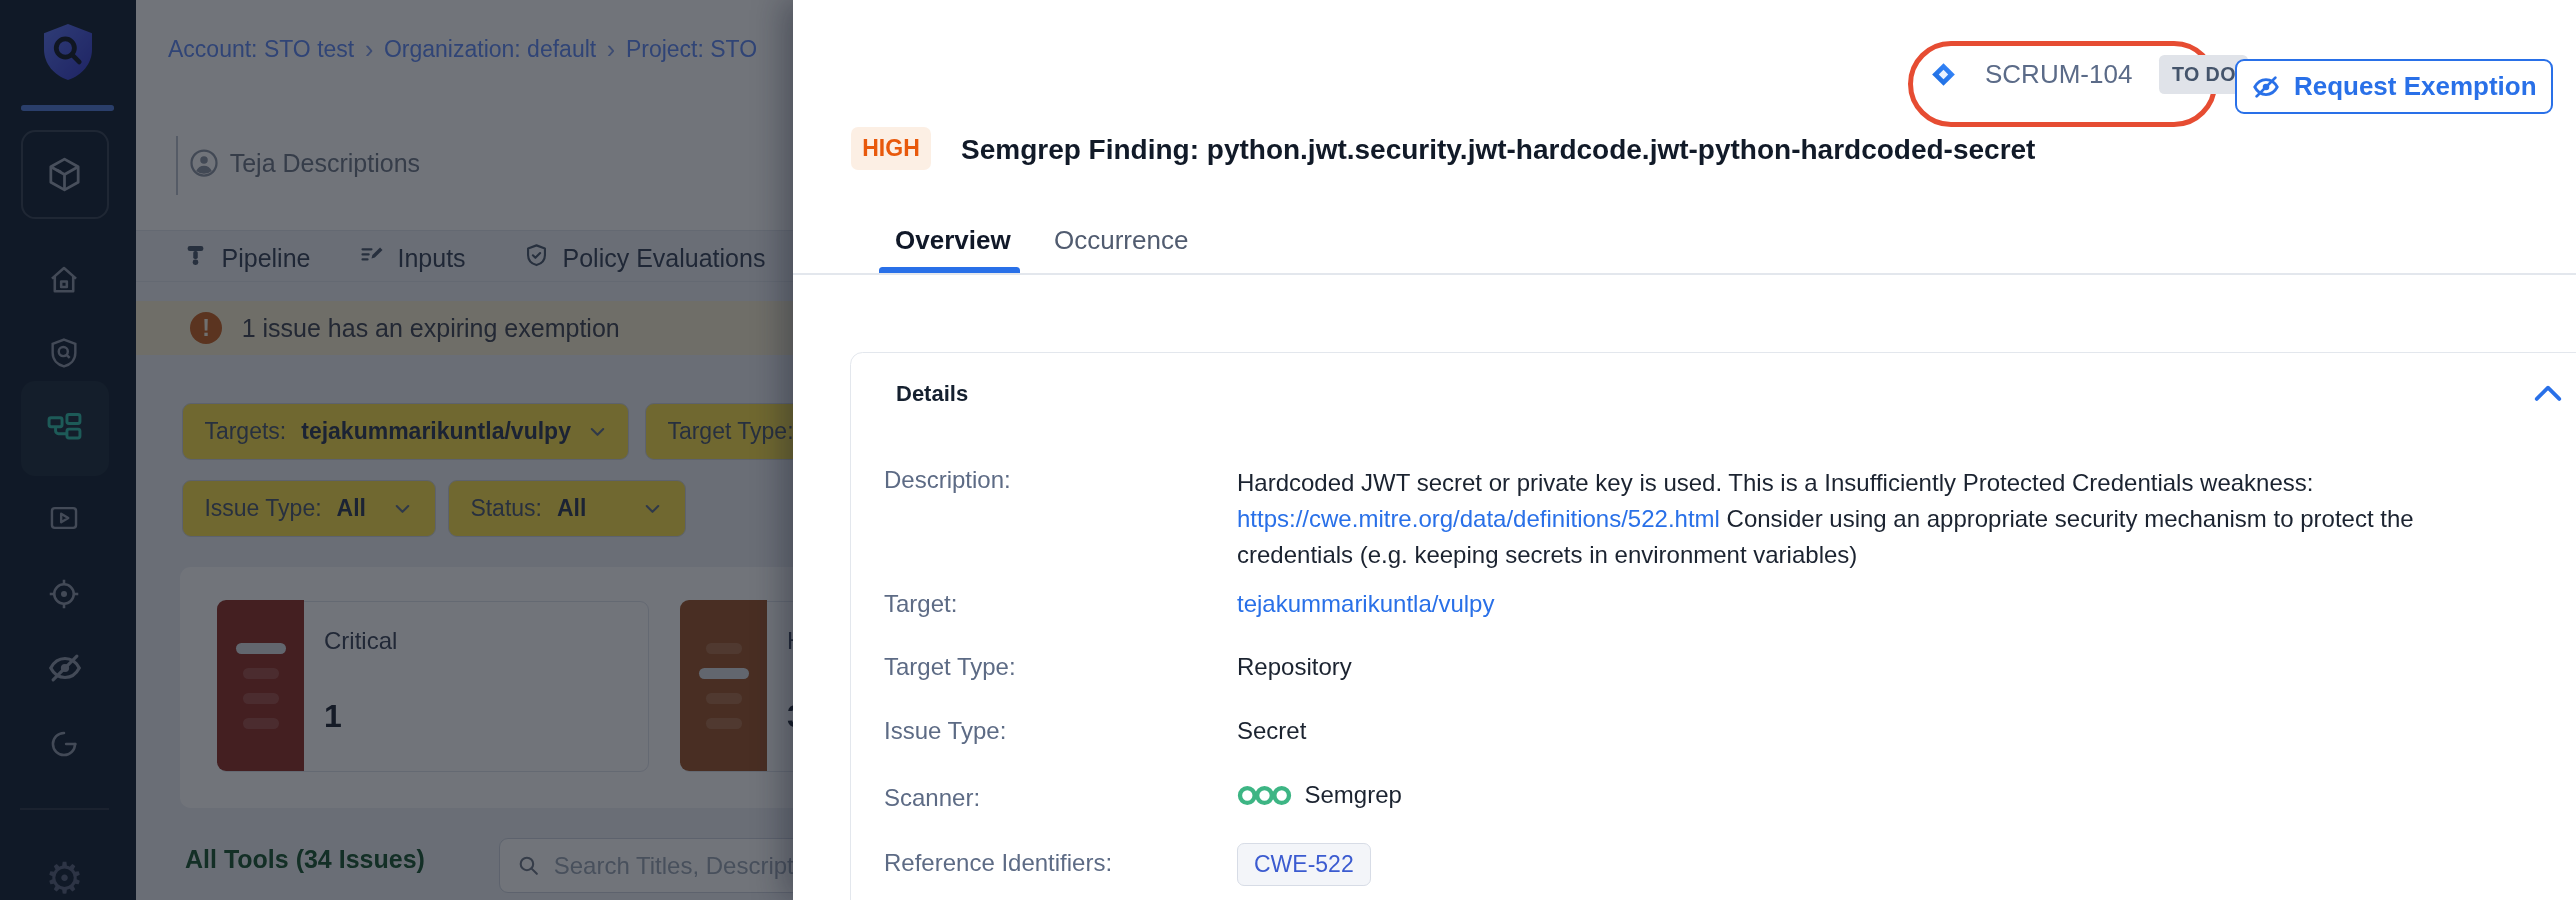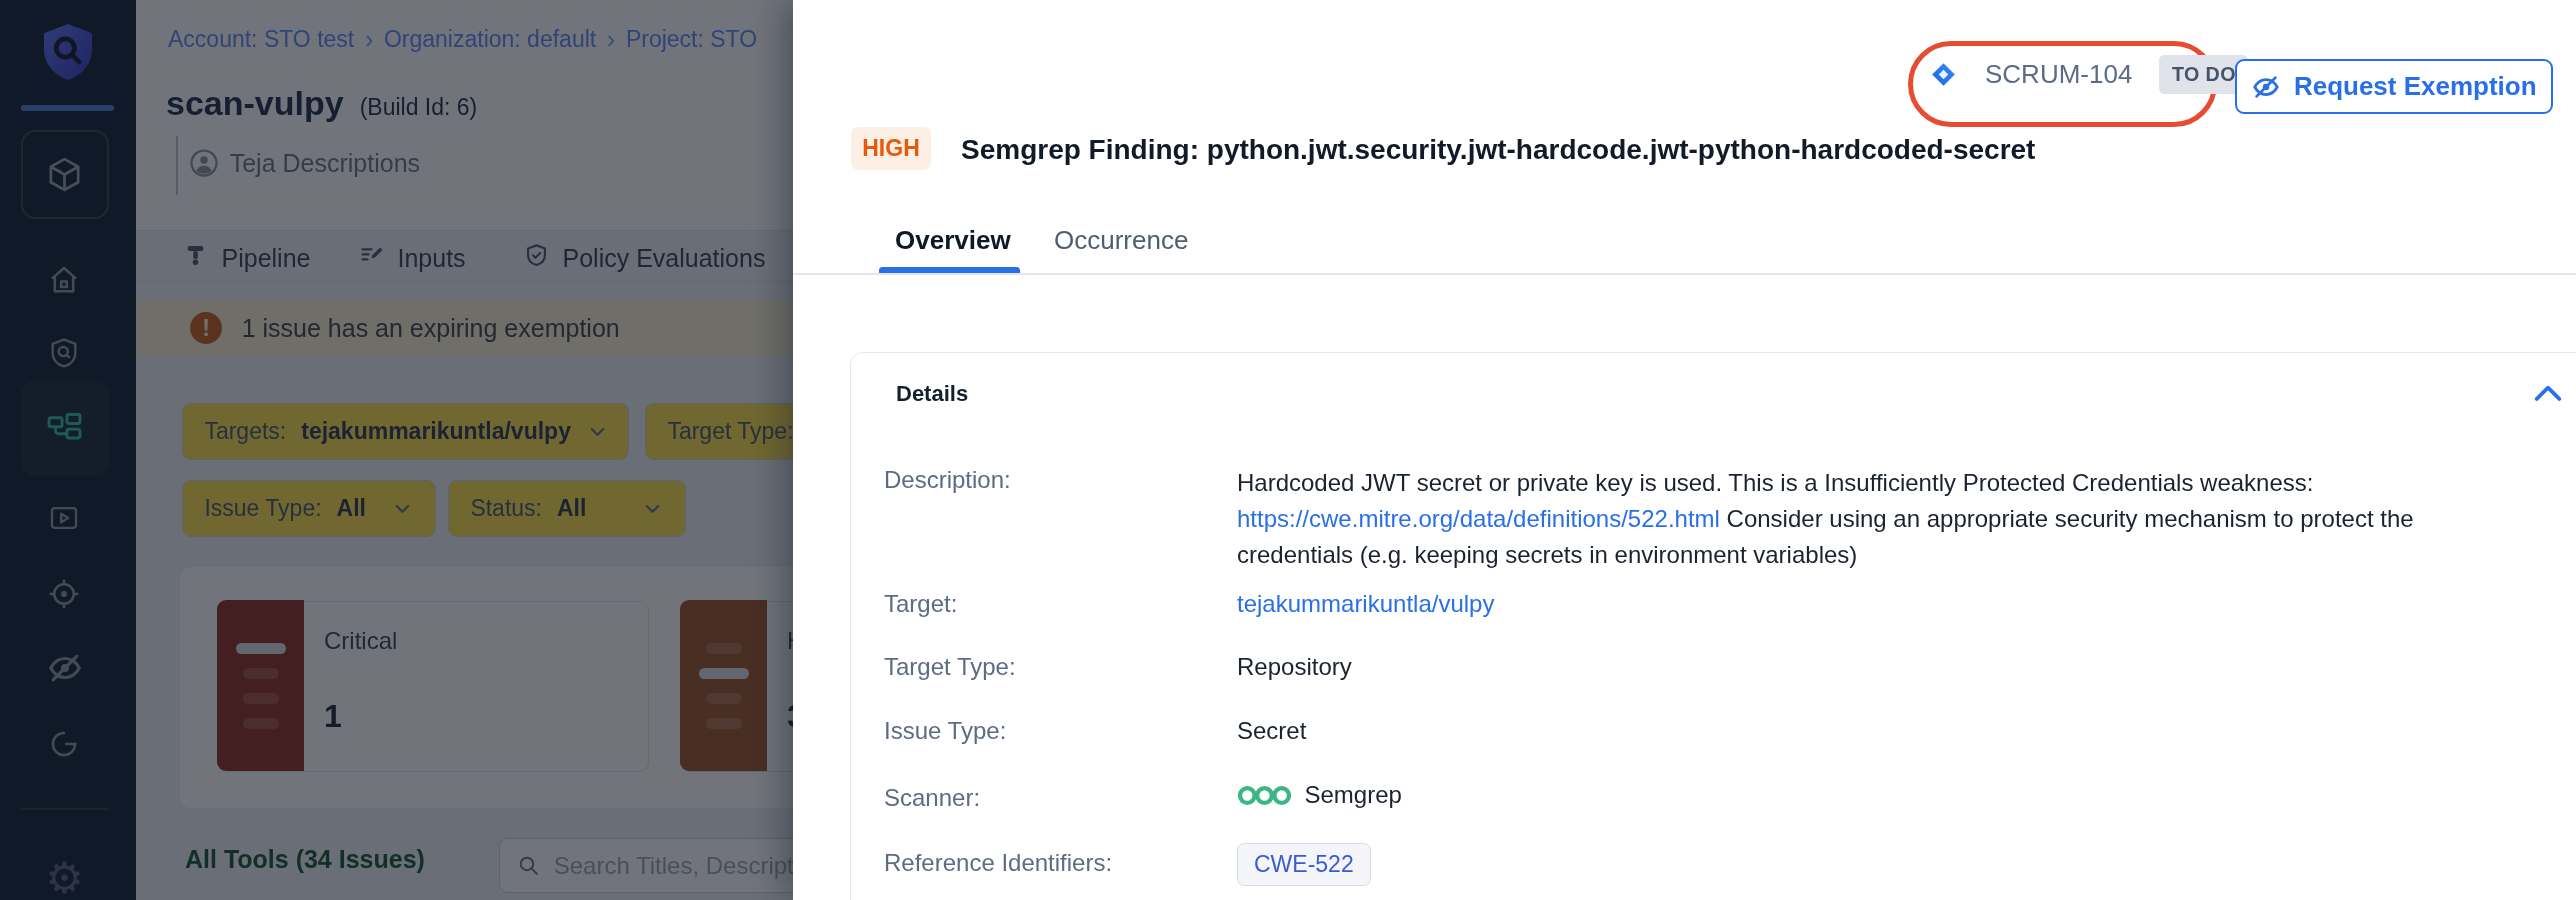--- a/index.html
+++ b/index.html
@@ -166,30 +166,26 @@
           <path d="M19.8 12 A 7.8 7.8 0 1 1 12 4.2"></path>
           <line x1="13.5" y1="12" x2="20" y2="12"></line>
         </svg>
     </div>
 
     <div class="abs" style="left:19.7px;top:808px;width:89px;height:1.8px;background:#2a3444;"></div>
     <div class="abs nav-ico gear" style="left:43px;top:856px;width:43px;height:45px;">⚙</div>
   </div>
 
   <div id="lheader" class="abs">
-    <div class="abs" style="left:32px;top:25px;display:flex;align-items:center;">
+    <div class="abs" style="left:32px;top:35px;display:flex;align-items:center;">
       <span class="crumb">Account: STO test</span>
       <span class="crumb-sep">›</span>
       <span class="crumb">Organization: default</span>
       <span class="crumb-sep">›</span>
       <span class="crumb">Project: STO</span>
-    </div>
-    <div class="abs" style="left:30px;top:84px;display:flex;align-items:baseline;">
-      <span id="ltitle">scan-vulpy</span>
-      <span id="lbuild">(Build Id: 6)</span>
     </div>
     <div class="abs" style="left:40px;top:136px;width:1.8px;height:59px;background:#b9c1cc;"></div>
     <div class="abs" style="left:53px;top:148px;display:flex;align-items:center;gap:10.7px;">
       <span class="nav-ico" style="color:#8a93a2;">
         <svg width="30" height="30" viewBox="0 0 24 24" fill="currentColor">
             <circle cx="12" cy="12" r="10" fill="none" stroke="currentColor" stroke-width="1.8"></circle>
             <circle cx="12" cy="9.5" r="3"></circle>
             <path d="M5.8 18.4 c1.2-2.8 3.5-4.2 6.2-4.2 s5 1.4 6.2 4.2 a9.6 9.6 0 0 1-12.4 0z"></path>
           </svg>
       </span>

